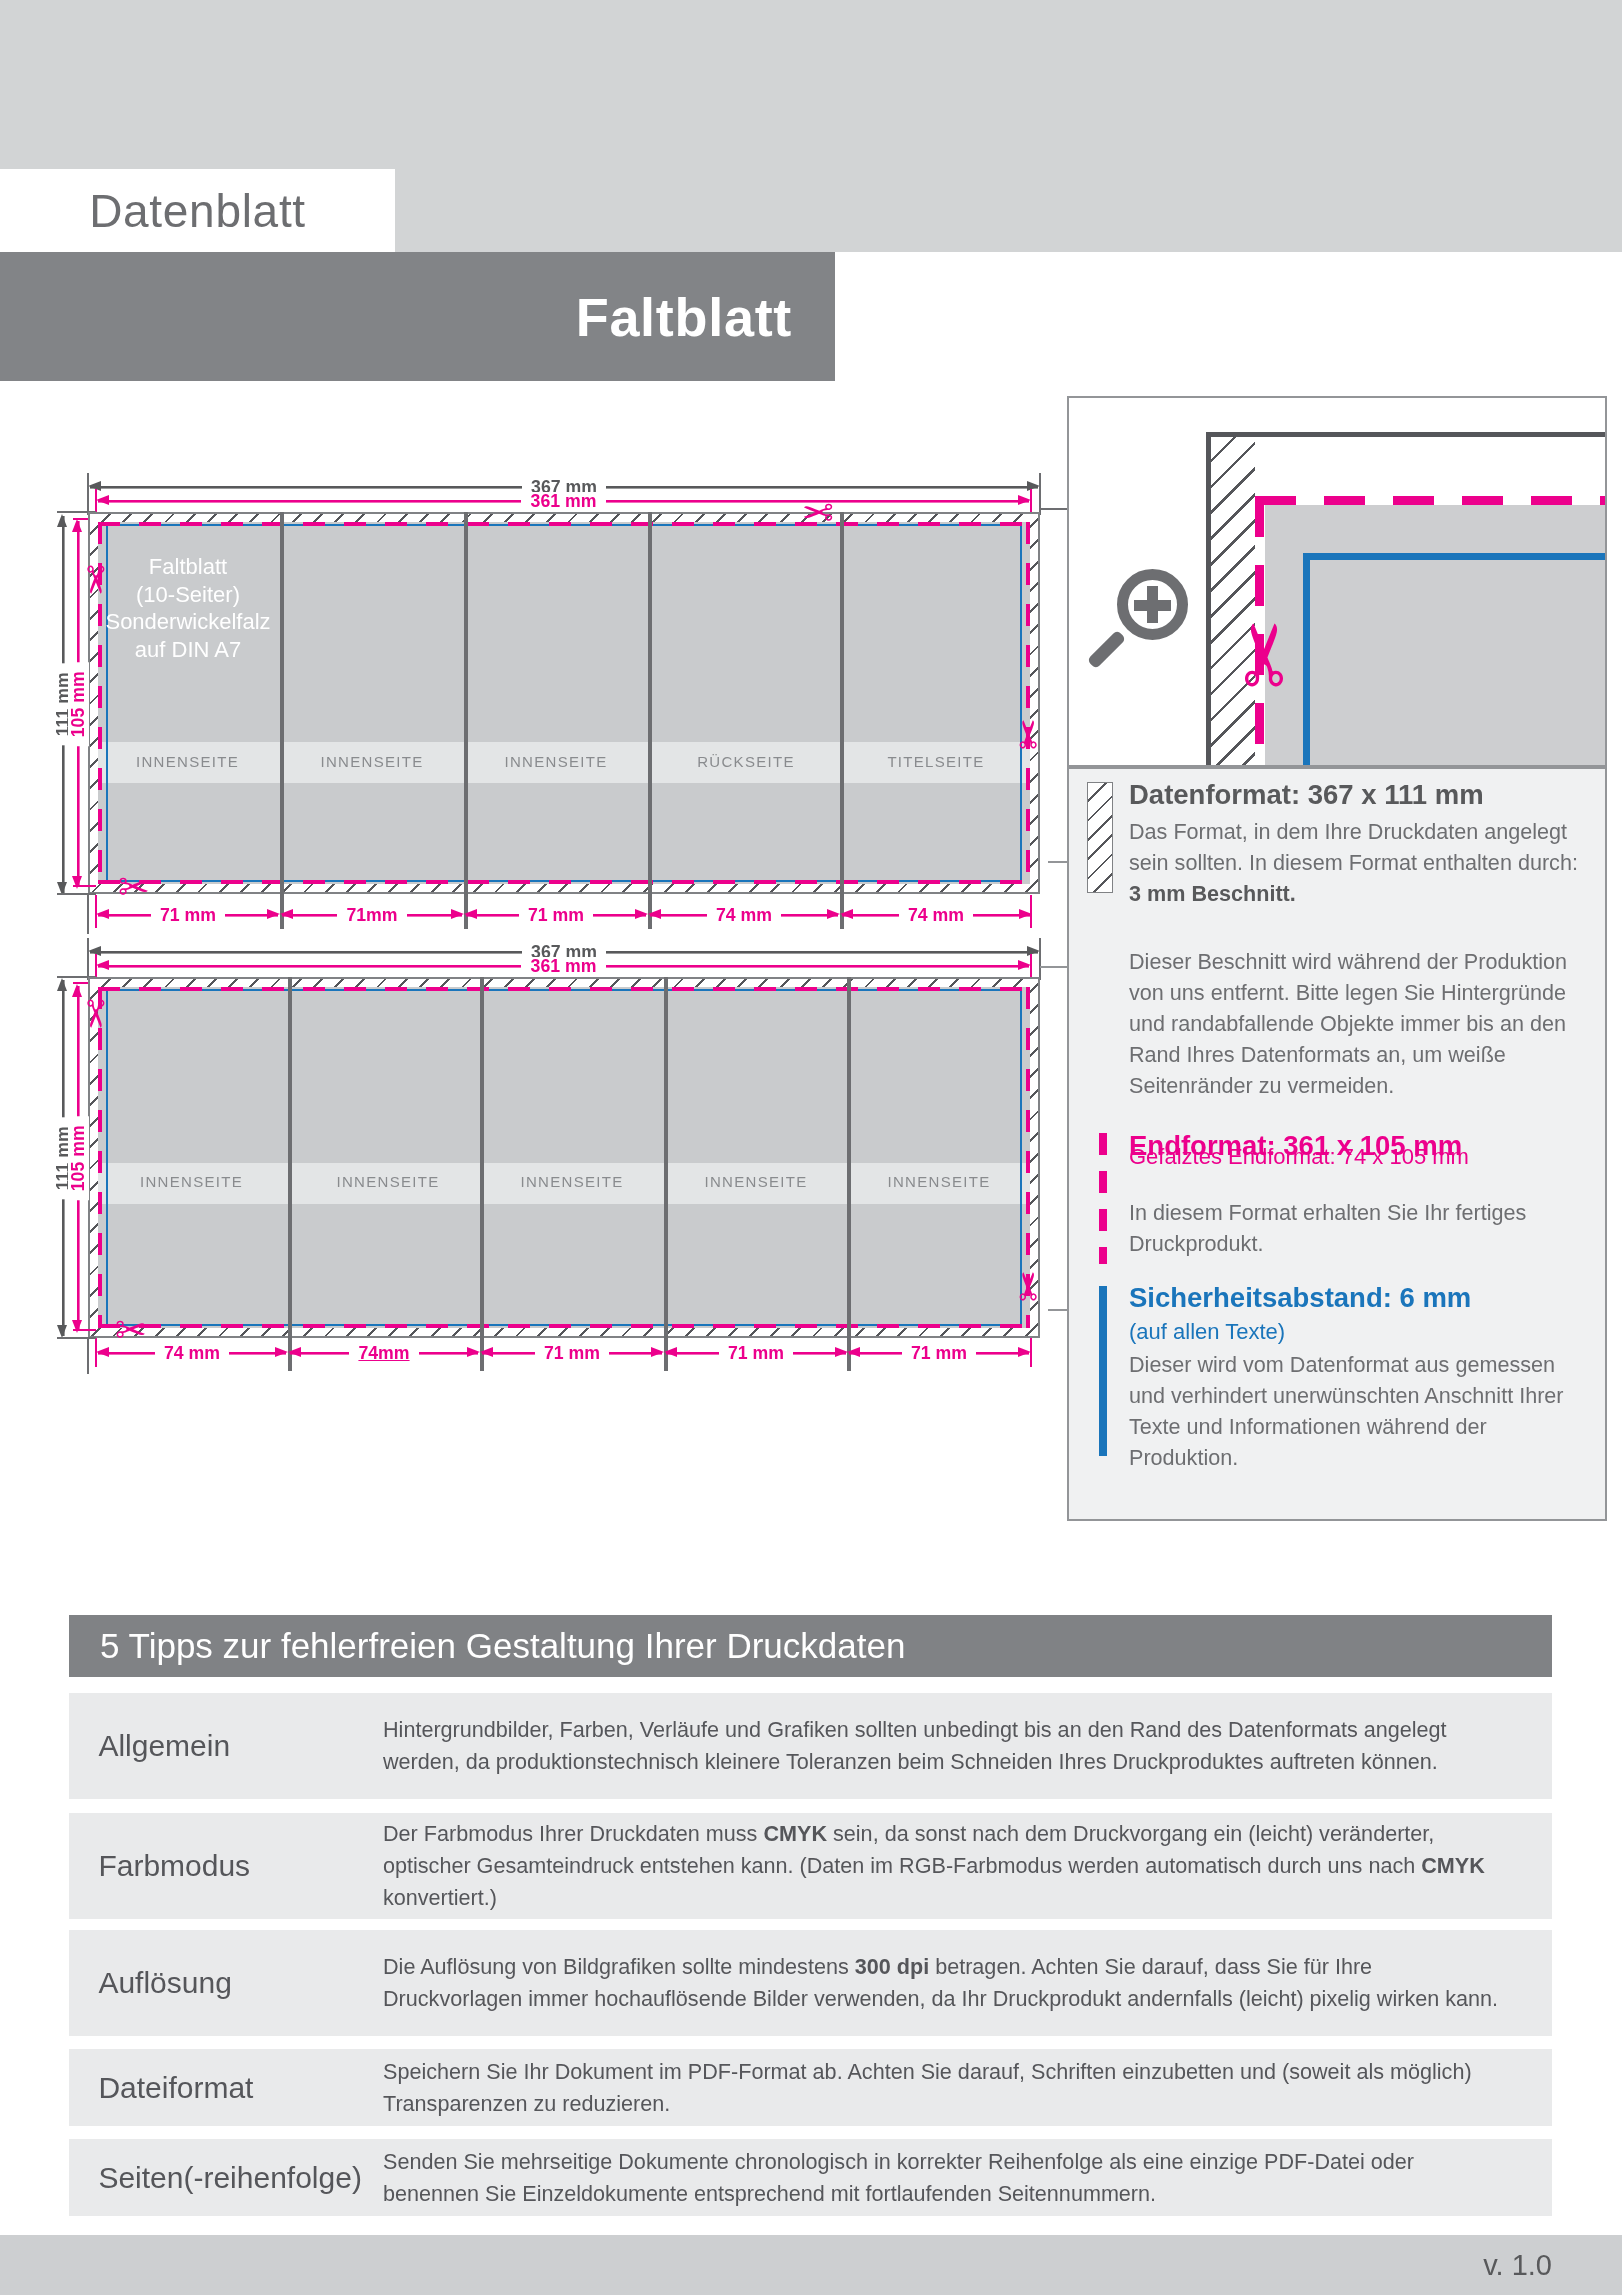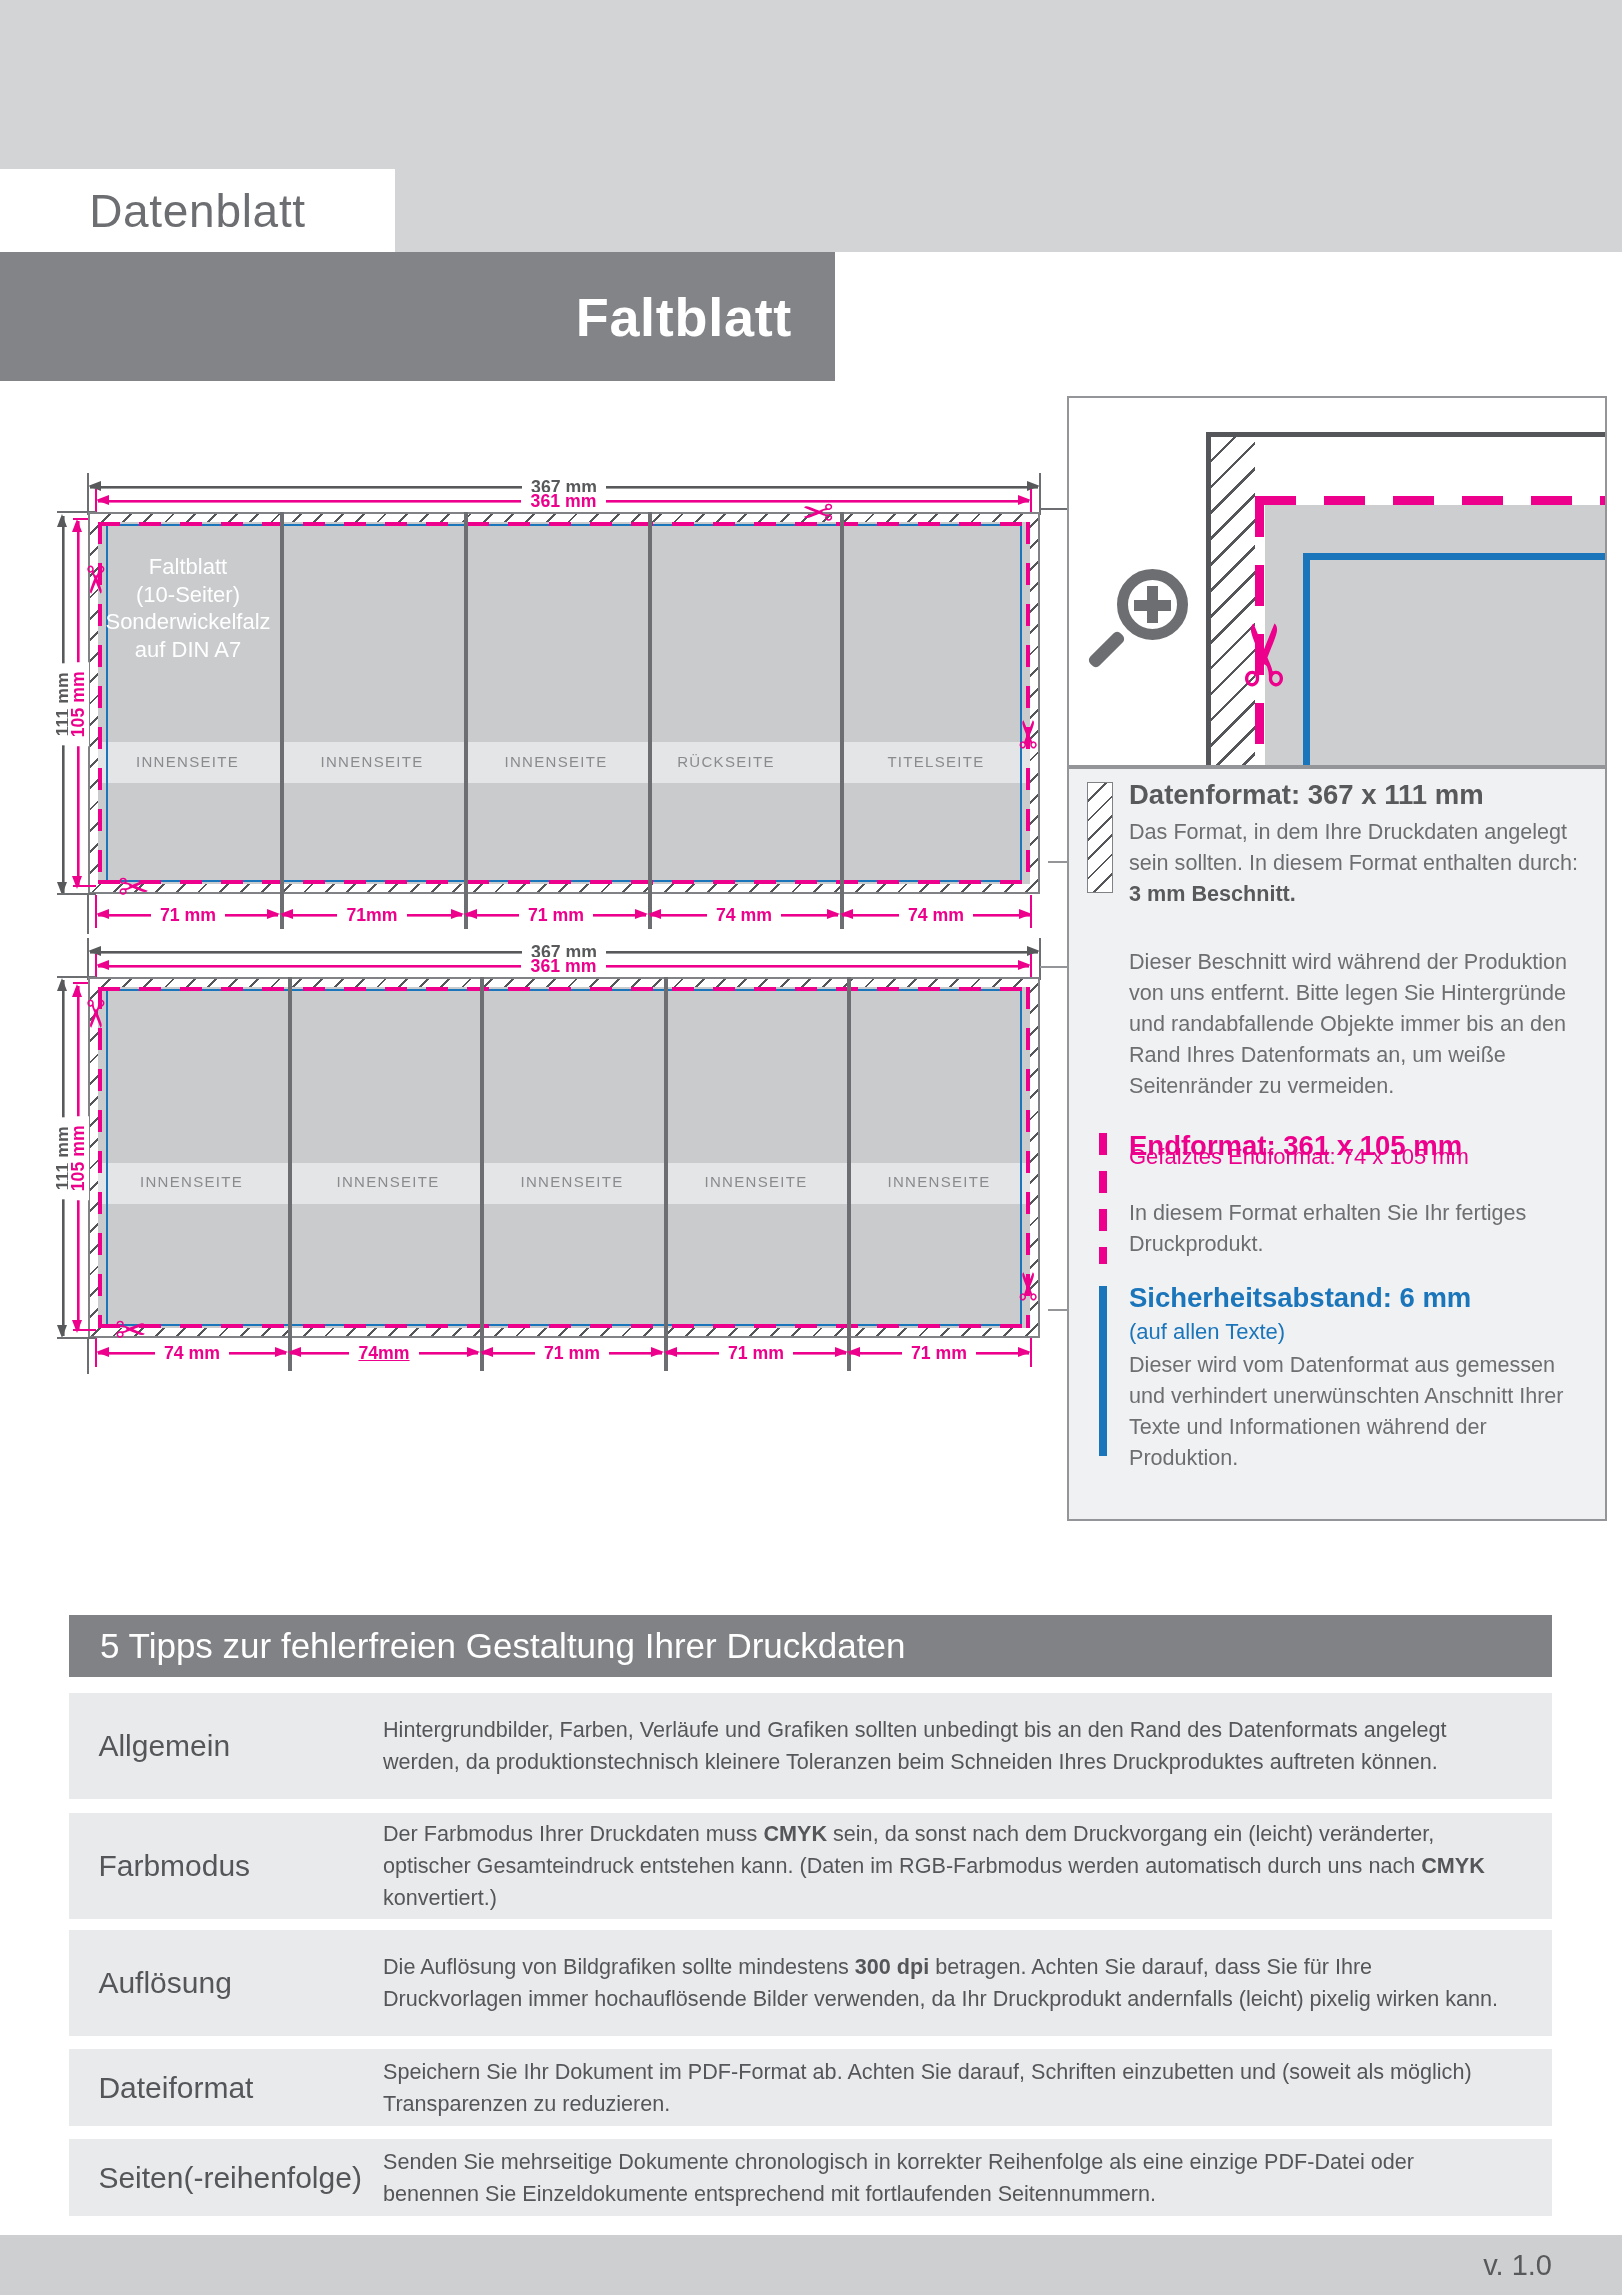--- a/index.html
+++ b/index.html
@@ -118,21 +118,21 @@
   </div>
 
   <div class="fold" style="left:280px;top:512px;height:417px;"></div>
   <div class="fold" style="left:464px;top:512px;height:417px;"></div>
   <div class="fold" style="left:648px;top:512px;height:417px;"></div>
   <div class="fold" style="left:840px;top:512px;height:417px;"></div>
 
   <div class="plabel" style="left:96px;top:753px;"><span>INNENSEITE</span></div>
   <div class="plabel" style="left:280px;top:753px;width:184px;"><span>INNENSEITE</span></div>
   <div class="plabel" style="left:464px;top:753px;width:184px;"><span>INNENSEITE</span></div>
-  <div class="plabel" style="left:648px;top:753px;width:156px;"><span>RÜCKSEITE</span></div>
+  <div class="plabel" style="left:648px;top:753px;width:156px;padding-left:20px;"><span>RÜCKSEITE</span></div>
   <div class="plabel" style="left:840px;top:753px;width:192px;"><span>TITELSEITE</span></div>
 
   <div class="tickp" style="left:95px;top:895px;width:2px;height:33px;"></div>
   <div class="tickp" style="left:1030px;top:895px;width:2px;height:33px;"></div>
   <div class="tick" style="left:87px;top:895px;width:2px;height:39px;"></div>
   <div class="dimh pink" style="left:96px;top:906px;width:184px;">
       <i class="ah l"></i>
       <span>71 mm</span>
       <i class="ah r"></i>
     </div>

